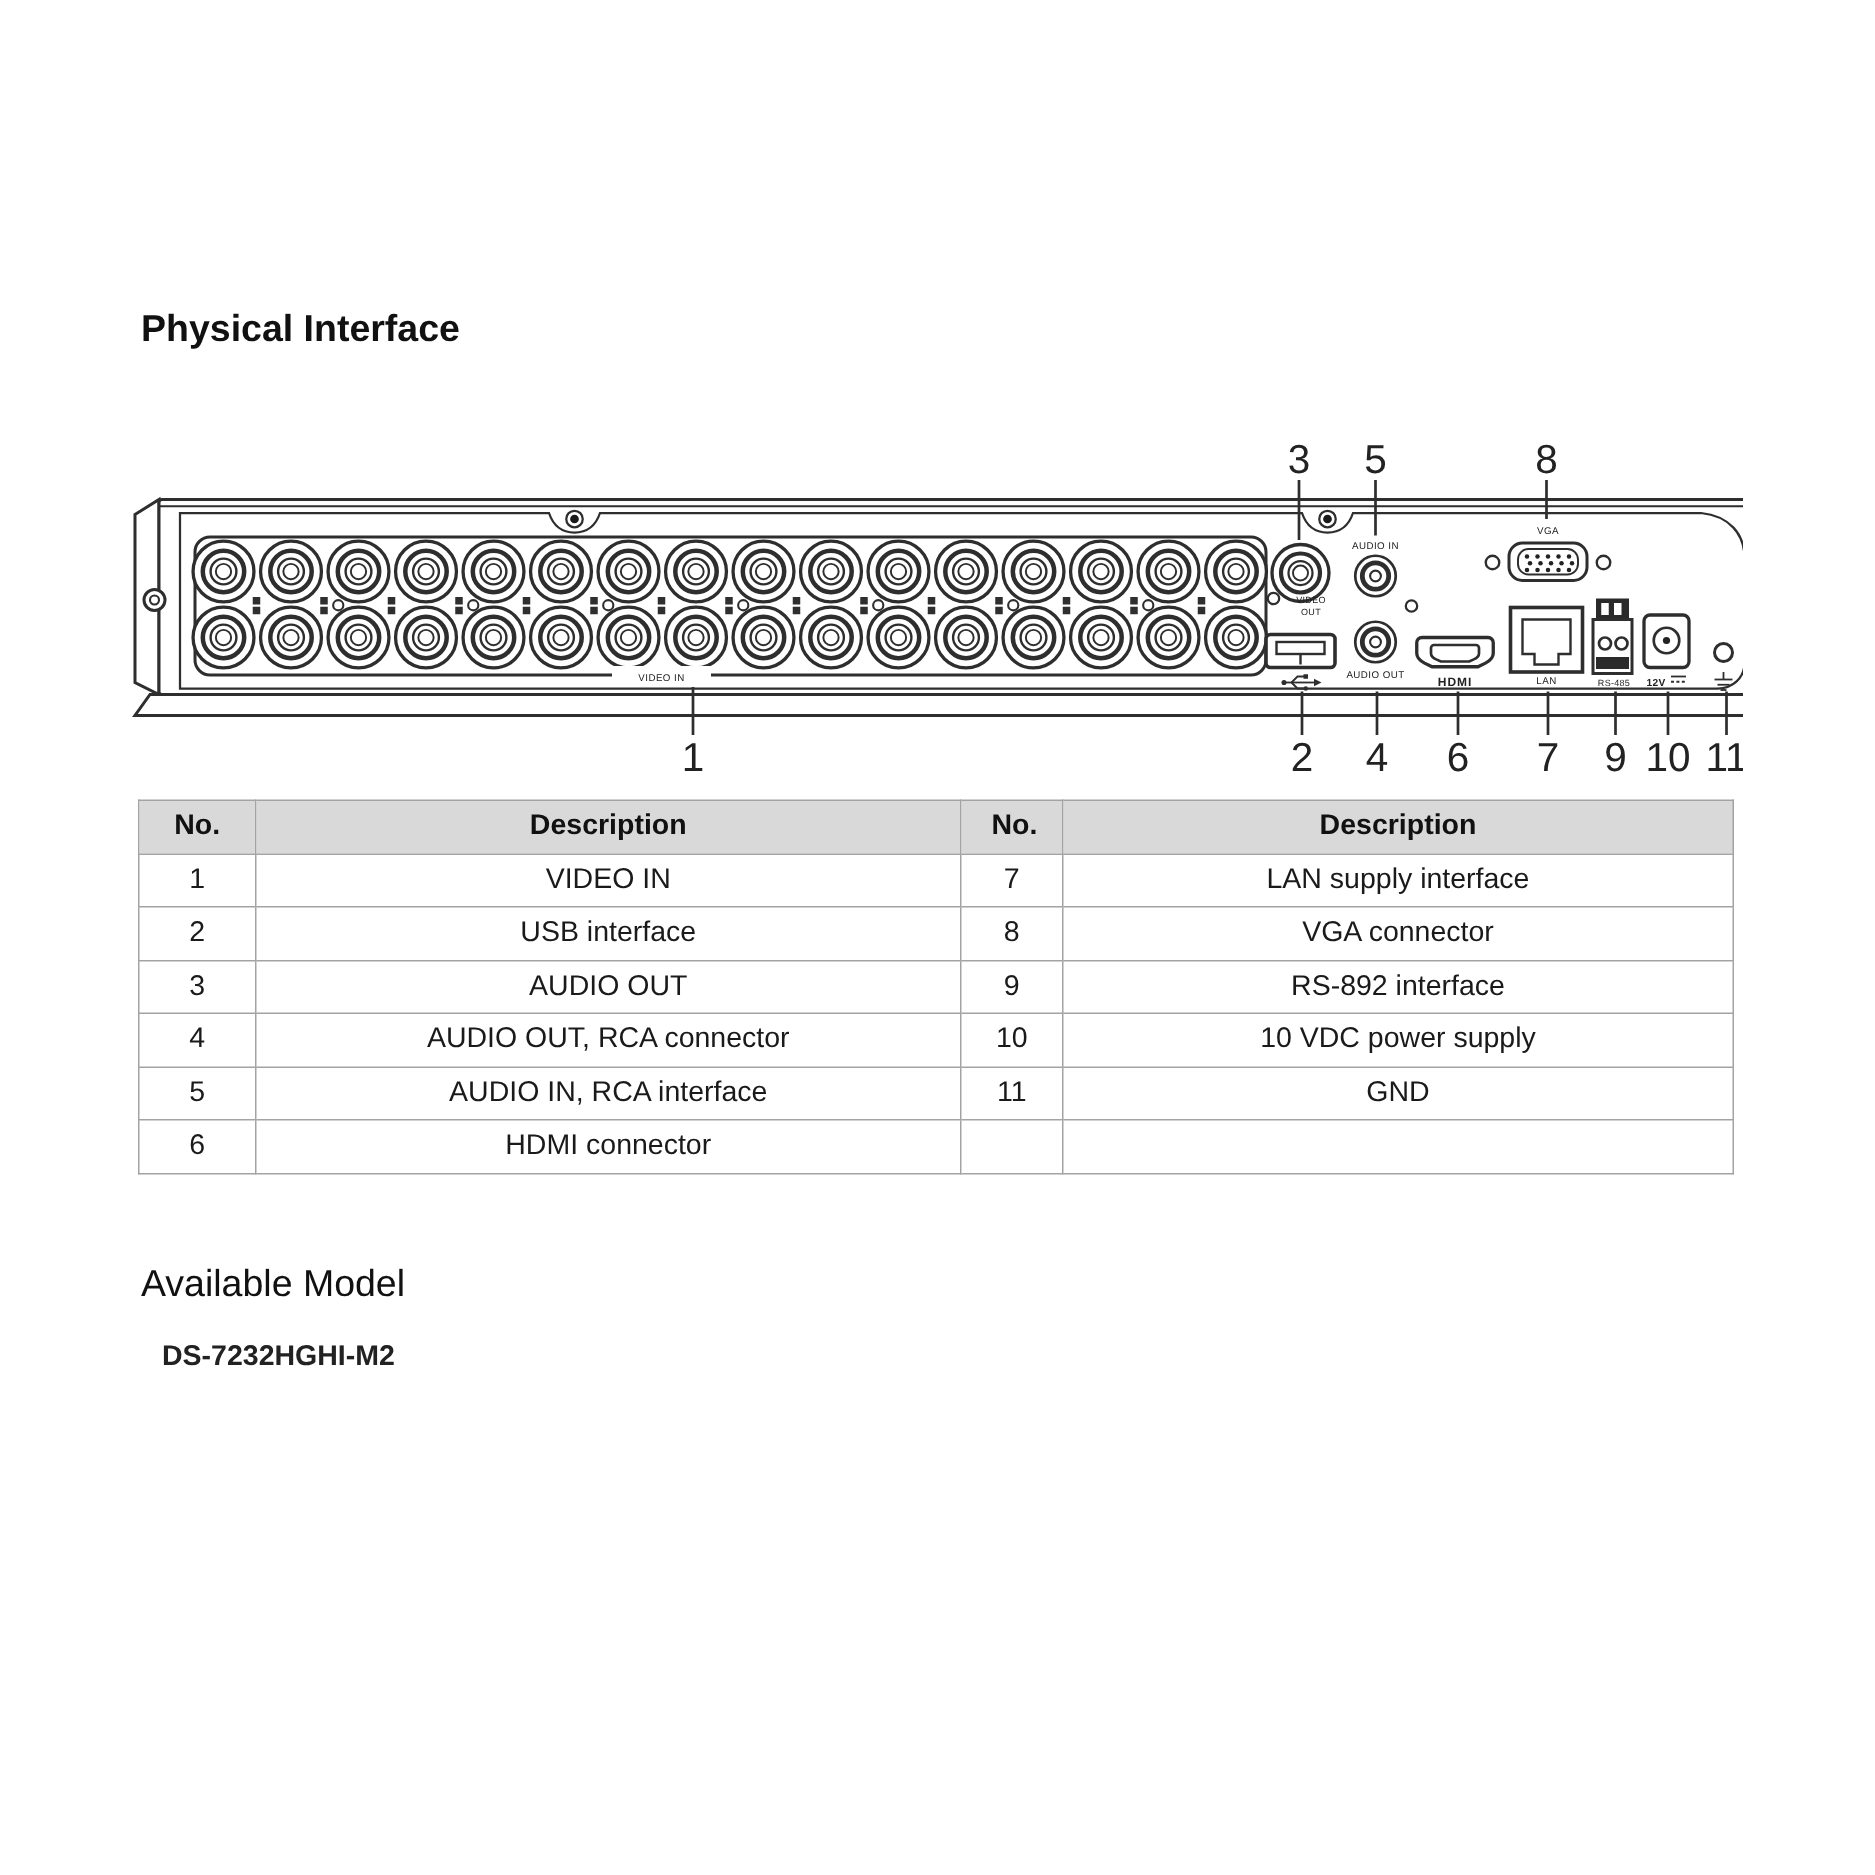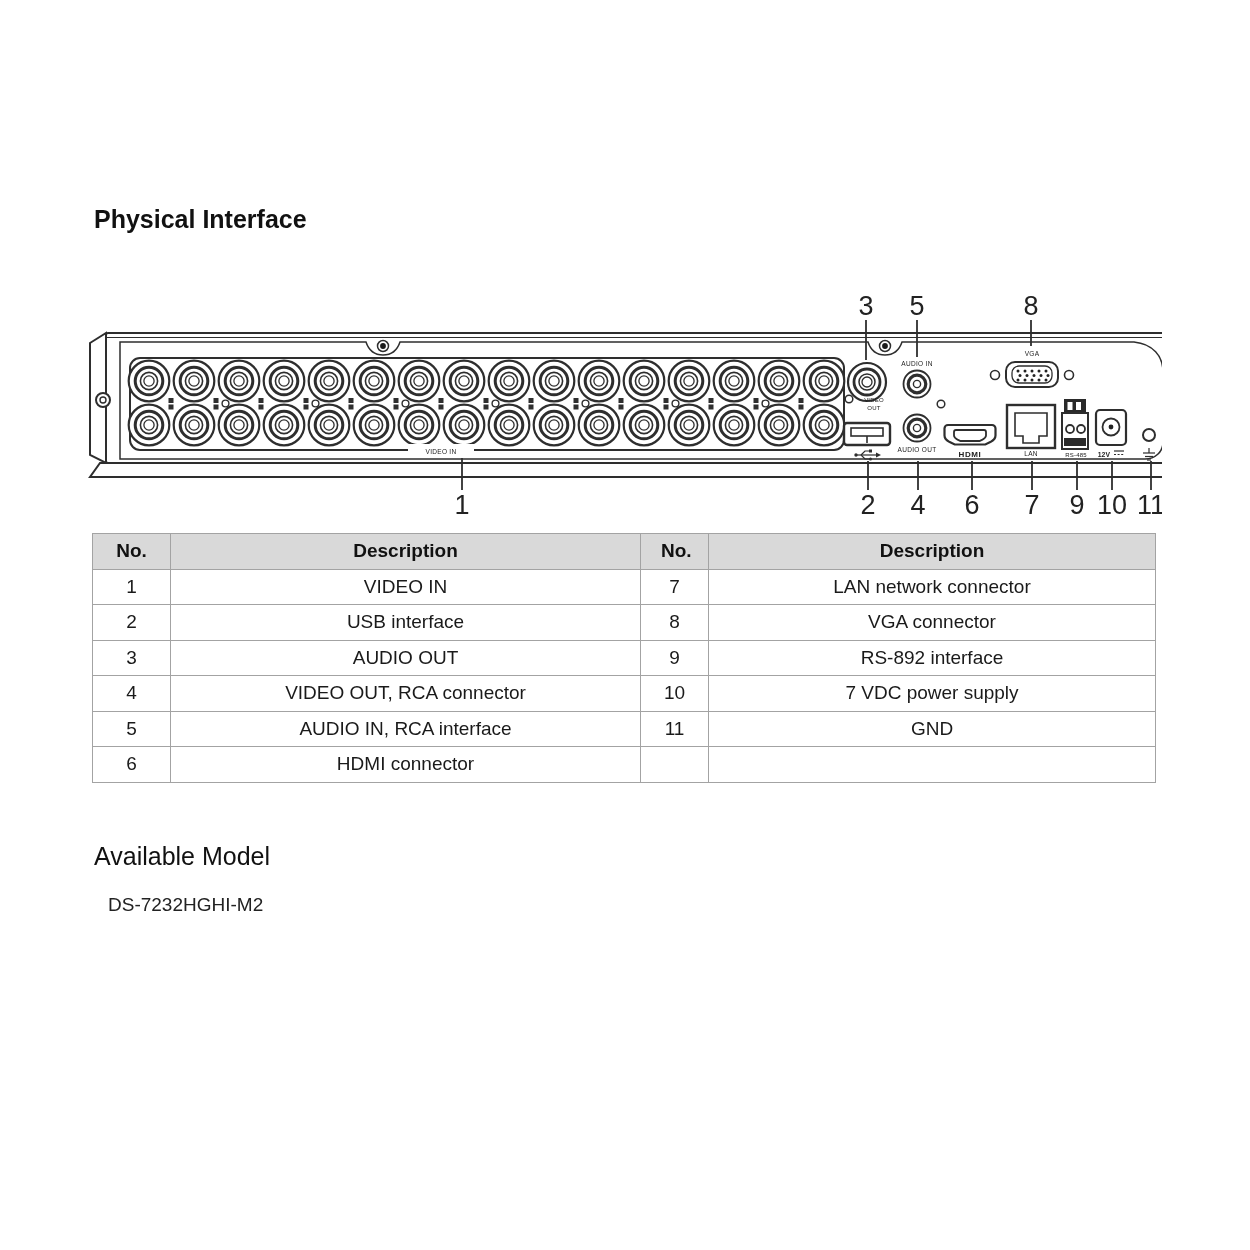--- a/index.html
+++ b/index.html
@@ -1,20 +1,20 @@
 <!DOCTYPE html>
 <html><head>
 <meta charset="utf-8">
 <style>
   html,body{margin:0;padding:0;background:#fff;}
   .page{position:relative;width:1162px;height:1250px;background:#ffffff;
         font-family:"Liberation Sans",sans-serif;color:#1a1a1a;overflow:hidden;}
   .h-title{position:absolute;left:94px;top:205px;margin:0;font-size:25px;font-weight:700;color:#111;}
   .h-title2{position:absolute;left:94px;top:842px;margin:0;font-size:25px;font-weight:400;color:#111;}
-  .model-line{position:absolute;left:108px;top:894px;margin:0;font-size:19px;color:#222;}
+  .model-line{position:absolute;left:108px;top:894px;margin:0;font-size:19px;color:#222;font-weight:bold;}
   svg.panel{position:absolute;left:0;top:280px;}
   svg text{font-family:"Liberation Sans",sans-serif;fill:#222;}
   .callout-num{font-size:27px;fill:#222;}
   .lbl{font-size:6.5px;letter-spacing:.3px;}
   .lbl-sm{font-size:6px;letter-spacing:.2px;}
   .lbl-b{font-size:6.8px;font-weight:700;letter-spacing:.2px;}
   .lbl-hdmi{font-size:8px;font-weight:700;letter-spacing:.6px;}
   .stroke{stroke:#2e2e2e;fill:none;}
   .wfill{fill:#ffffff;stroke:#2e2e2e;}
   table.iface{position:absolute;left:92px;top:533px;width:1063px;border-collapse:collapse;
@@ -292,39 +292,39 @@
         <th>Description</th>
         <th>No.</th>
         <th>Description</th>
       </tr>
     </thead>
     <tbody>
       <tr>
         <td>1</td>
         <td>VIDEO IN</td>
         <td>7</td>
-        <td>LAN network connector</td>
+        <td>LAN supply interface</td>
       </tr>
       <tr>
         <td>2</td>
         <td>USB interface</td>
         <td>8</td>
         <td>VGA connector</td>
       </tr>
       <tr>
         <td>3</td>
         <td>AUDIO OUT</td>
         <td>9</td>
         <td>RS-892 interface</td>
       </tr>
       <tr>
         <td>4</td>
-        <td>VIDEO OUT, RCA connector</td>
+        <td>AUDIO OUT, RCA connector</td>
         <td>10</td>
-        <td>7 VDC power supply</td>
+        <td>10 VDC power supply</td>
       </tr>
       <tr>
         <td>5</td>
         <td>AUDIO IN, RCA interface</td>
         <td>11</td>
         <td>GND</td>
       </tr>
       <tr>
         <td>6</td>
         <td>HDMI connector</td>

